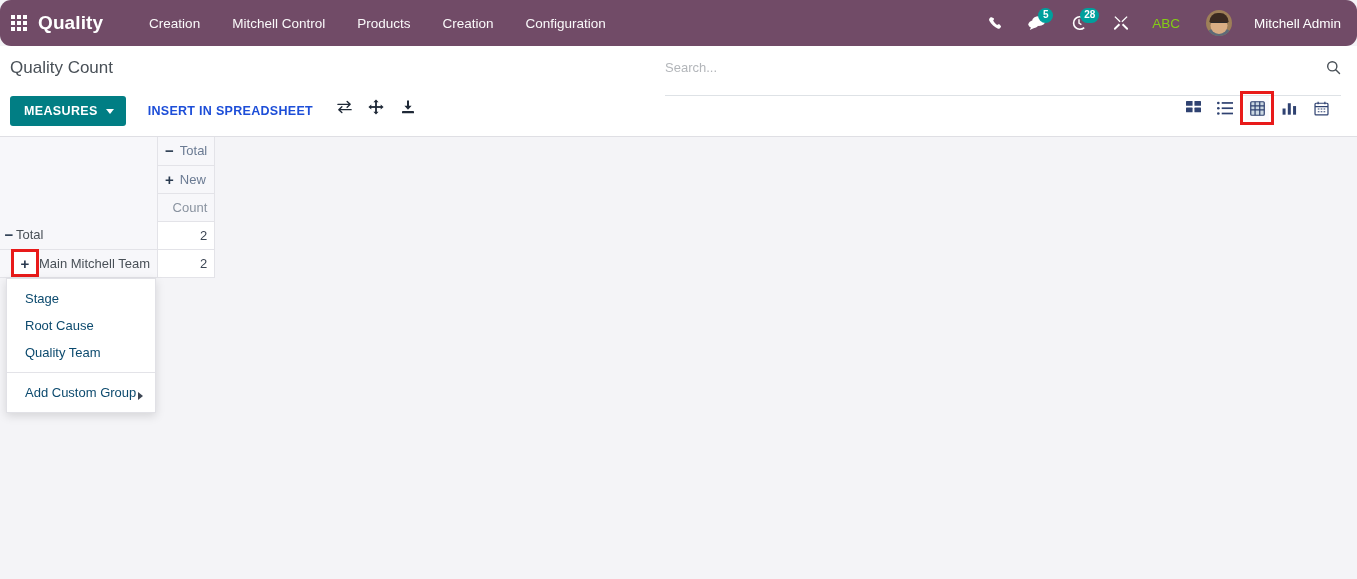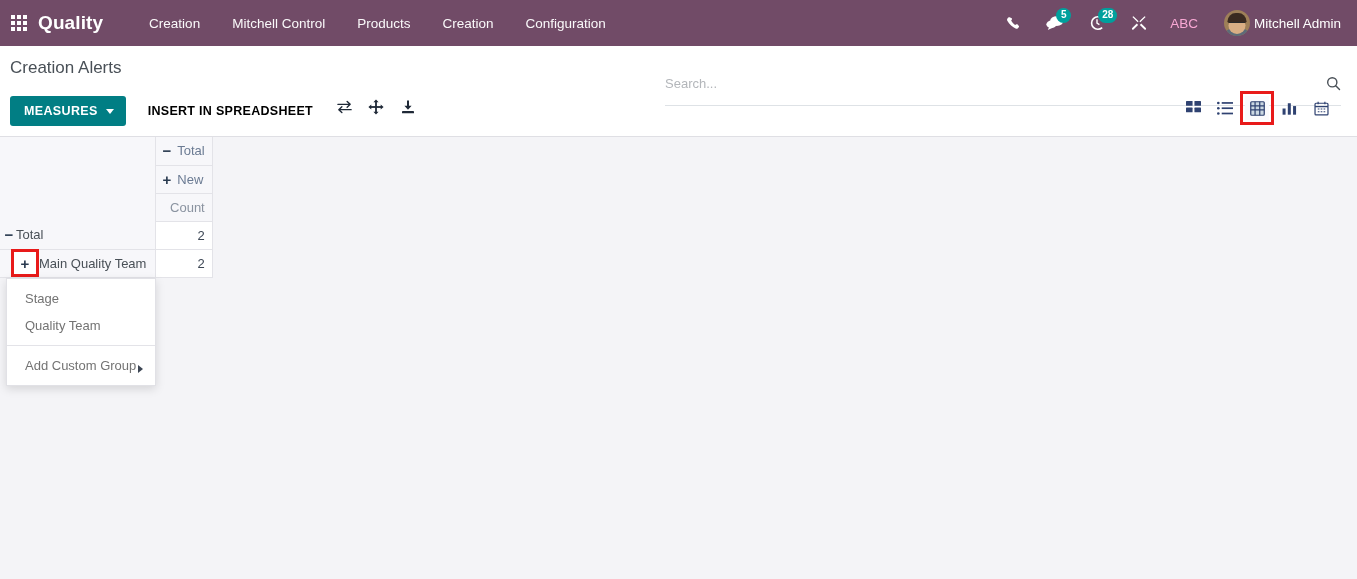--- a/index.html
+++ b/index.html
@@ -16,20 +16,21 @@
   
   .navbar {
     height: 46px;
     background: #71435f;
     background: #714b67;
     display: flex;
     align-items: center;
     color: #ffffff;
     padding: 0 10px 0 0;
     position: relative;
+    border-radius: 11px;
   }
   .apps-grid-btn {
     width: 38px;
     height: 46px;
     display: flex;
     align-items: center;
     justify-content: center;
     cursor: pointer;
   }
   .apps-grid-glyph {
@@ -82,27 +83,27 @@
     height: 15px;
     min-width: 15px;
     padding: 0 4px;
     border-radius: 9px;
     text-align: center;
     font-weight: bold;
   }
   .abc-label {
     font-size: 13.5px;
     padding: 0 14px 0 10px;
-    color: #f9a8d4;
+    color: #84cc16;
     cursor: pointer;
   }
   .user-menu {
     display: flex;
     align-items: center;
-    gap: 4px;
+    gap: 22px;
     padding: 0 6px 0 12px;
     cursor: pointer;
   }
   .avatar {
     width: 26px; height: 26px; border-radius: 50%;
     overflow: hidden; flex: none;
     background: #9e7f58;
     position: relative;
   }
   .avatar .face {
@@ -144,22 +145,22 @@
     color: #495057;
     line-height: 20px;
     flex: none;
     width: 655px;
   }
   .searchbar {
     flex: 1;
     display: flex;
     align-items: center;
     border-bottom: 1px solid #dee2e6;
-    padding-bottom: 14px;
-    margin-top: 18px;
+    padding-bottom: 20px;
+    margin-top: 2px;
   }
   .search-input {
     flex: 1;
     border: none;
     outline: none;
     font-size: 13px;
     font-family: "Liberation Sans", sans-serif;
     color: #495057;
     background: transparent;
   }
@@ -193,21 +194,21 @@
   .caret-down {
     width: 0; height: 0;
     border-left: 4.5px solid transparent;
     border-right: 4.5px solid transparent;
     border-top: 5px solid #fff;
     display: inline-block;
   }
   .btn-spreadsheet {
     background: transparent;
     border: none;
-    color: #000000;
+    color: #1d4ed8;
     font-size: 12.5px;
     font-weight: bold;
     letter-spacing: .3px;
     padding: 8px 10px;
     margin-left: 12px;
     cursor: pointer;
     font-family: "Liberation Sans", sans-serif;
   }
   .pivot-tools { display: flex; align-items: center; gap: 10px; margin-left: 10px; }
   .tool-icon {
@@ -318,21 +319,21 @@
     top: 141px;
     width: 150px;
     background: #ffffff;
     border: 1px solid #e1e1e6;
     box-shadow: 0 3px 9px rgba(0,0,0,.13);
     padding: 6px 0;
     z-index: 40;
   }
   .gm-item {
     display: flex; align-items: flex-end;
-    font-size: 13px; color: #737373;
+    font-size: 13px; color: #0c4a6e;
     padding: 6px 12px 6px 18px;
     cursor: pointer;
     white-space: nowrap;
   }
   .gm-item .arrow {
     margin-left: auto;
     width: 0; height: 0;
     border-top: 4px solid transparent;
     border-bottom: 4px solid transparent;
     border-left: 5px solid #3d4654;
@@ -407,21 +408,21 @@
         <div class="glasses"></div>
       </div>
       <div class="user-name">Mitchell Admin</div>
     </div>
   </div>
 </div>
 
 <div class="control-panel">
 
   <div class="cp-row1">
-    <div class="breadcrumb-title">Creation Alerts</div>
+    <div class="breadcrumb-title">Quality Count</div>
     <div class="searchbar">
       <input class="search-input" type="text" placeholder="Search..." style="">
       <div class="search-icon-btn">
         <svg width="15" height="15" viewBox="0 0 16 16" fill="none" stroke="#495057" stroke-width="1.5">
           <circle cx="6.7" cy="6.7" r="4.9"></circle>
           <path d="M10.4 10.4L14.4 14.4" stroke-linecap="round"></path>
         </svg>
       </div>
     </div>
   </div>
@@ -538,35 +539,38 @@
         <td class="value-cell">
           <div class="cell-inner right">2</div>
         </td>
       </tr>
       <tr>
         <td class="row-head">
           <div class="cell-inner">
             <span class="plus-highlight">
               <span class="plus-glyph">+</span>
             </span>
-            <span>Main Quality Team</span>
+            <span>Main Mitchell Team</span>
           </div>
         </td>
         <td class="value-cell">
           <div class="cell-inner right">2</div>
         </td>
       </tr>
     </tbody>
   </table>
 
   <div class="groupby-menu">
     <div class="gm-item">
       <span>Stage</span>
     </div>
     <div class="gm-item">
+      <span>Root Cause</span>
+    </div>
+    <div class="gm-item">
       <span>Quality Team</span>
     </div>
     <div class="gm-divider"></div>
     <div class="gm-item">
       <span>Add Custom Group</span>
       <span class="arrow"></span>
     </div>
   </div>
 
 </div>

